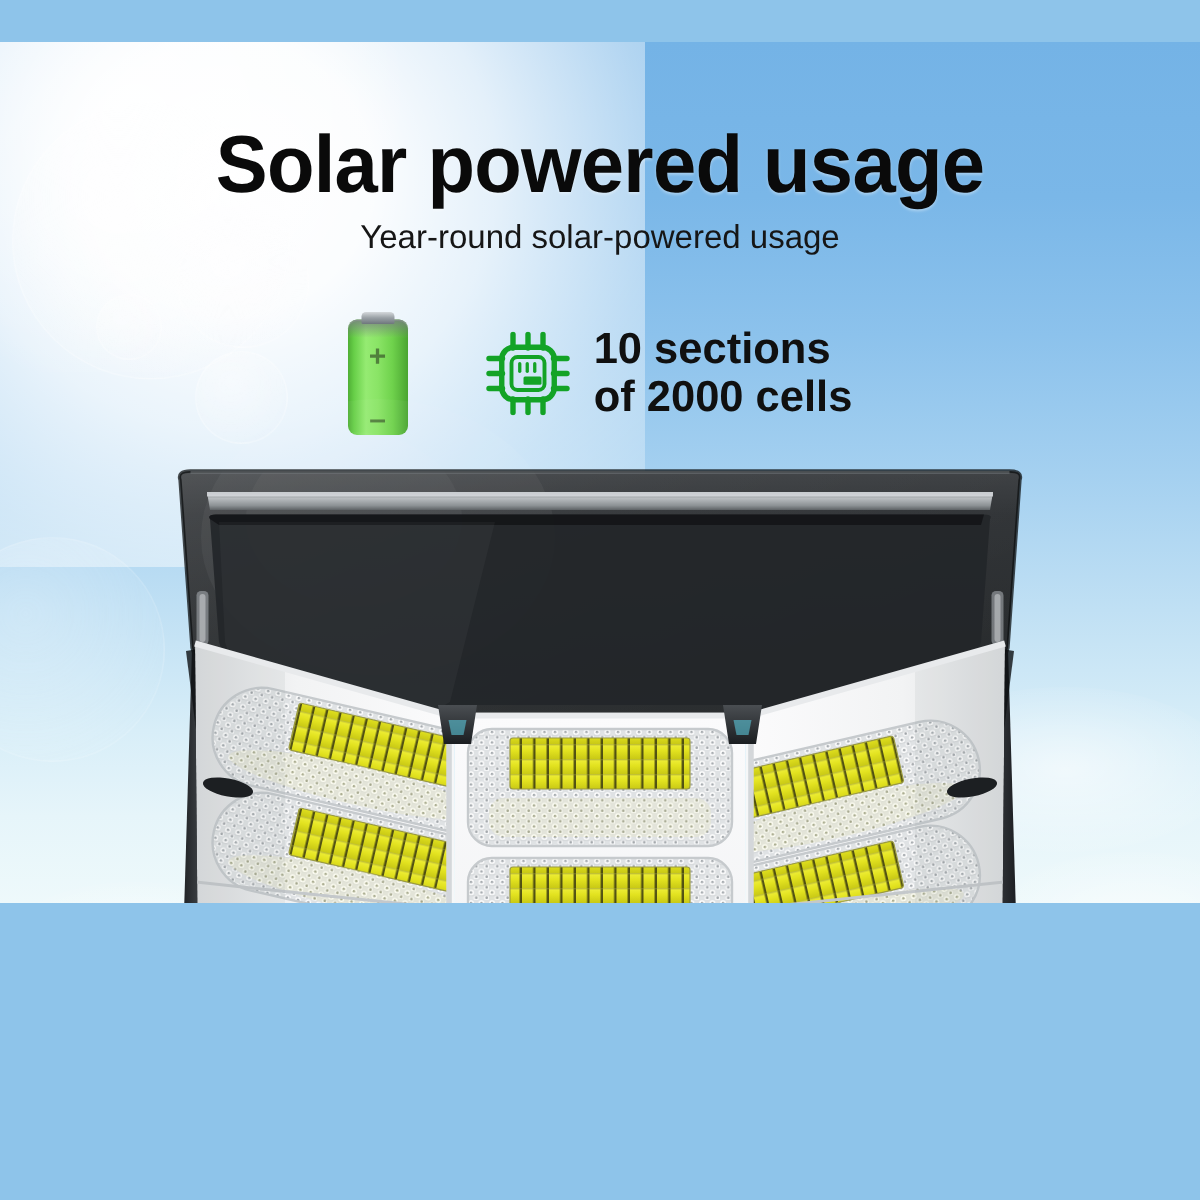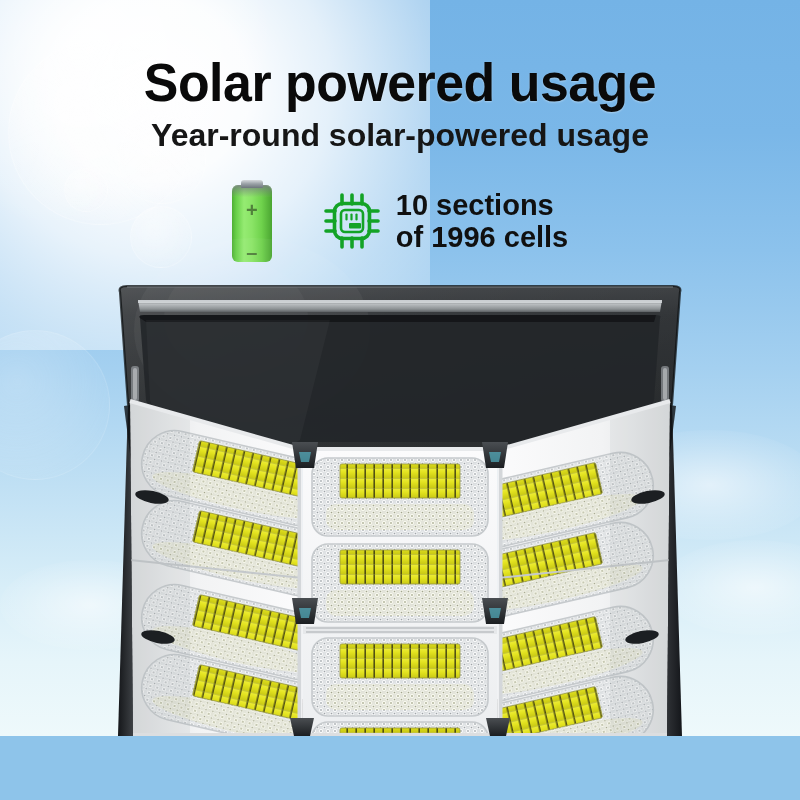--- a/index.html
+++ b/index.html
@@ -5,22 +5,23 @@
 <style>
   * { margin:0; padding:0; box-sizing:border-box; }
   html,body { width:800px; height:800px; overflow:hidden; }
   body {
     font-family:"Liberation Sans", sans-serif;
     background:#8ec4ea;
   }
 
   #stage {
     position:relative;
-    width:800px; height:736px;
+    width:800px; height:574px;
     overflow:hidden;
+    margin-top:28px;
   }
 
   
   .sky-base {
     position:absolute; inset:0;
     background:
       linear-gradient(to bottom,
         #74b3e6 0%,
         #7ab7e8 18%,
         #8cc2ec 34%,
@@ -85,22 +86,22 @@
     font-weight:bold;
     letter-spacing:-0.5px;
     color:#0a0a0a;
     line-height:1.04;
     transform:scaleX(0.96);
     text-shadow:0 1px 2px rgba(255,255,255,0.35);
   }
   .subhead {
     position:absolute; left:0; top:118px; width:800px;
     text-align:center;
-    font-size:32px;
-    font-weight:bold;
+    font-size:22px;
+    font-weight:normal;
     color:#161616;
     line-height:1.1;
   }
 
   
   .spec-row {
     position:absolute; left:0; top:180px; width:800px;
     display:flex;
     justify-content:center;
     align-items:center;
@@ -216,21 +217,21 @@
           </g>
           <g stroke="#13a326" stroke-width="2.2" stroke-linecap="round">
             <line x1="22.5" y1="21.5" x2="22.5" y2="26.5"></line>
             <line x1="27.5" y1="21.5" x2="27.5" y2="26.5"></line>
             <line x1="32.5" y1="21.5" x2="32.5" y2="26.5"></line>
           </g>
           <rect x="25" y="30" width="12" height="5.5" rx="1" fill="#13a326"></rect>
         </svg>
       </div>
       <div class="spec-label">10 sections
-of 1996 cells</div>
+of 2000 cells</div>
     </div>
 
   </div>
 
   <svg id="lamp" viewBox="0 0 800 800">
     <defs>
 
       <linearGradient id="topShell" x1="0" y1="0" x2="0" y2="1">
         <stop offset="0" stop-color="#3a3d40"></stop>
         <stop offset="0.12" stop-color="#2e3134"></stop>

